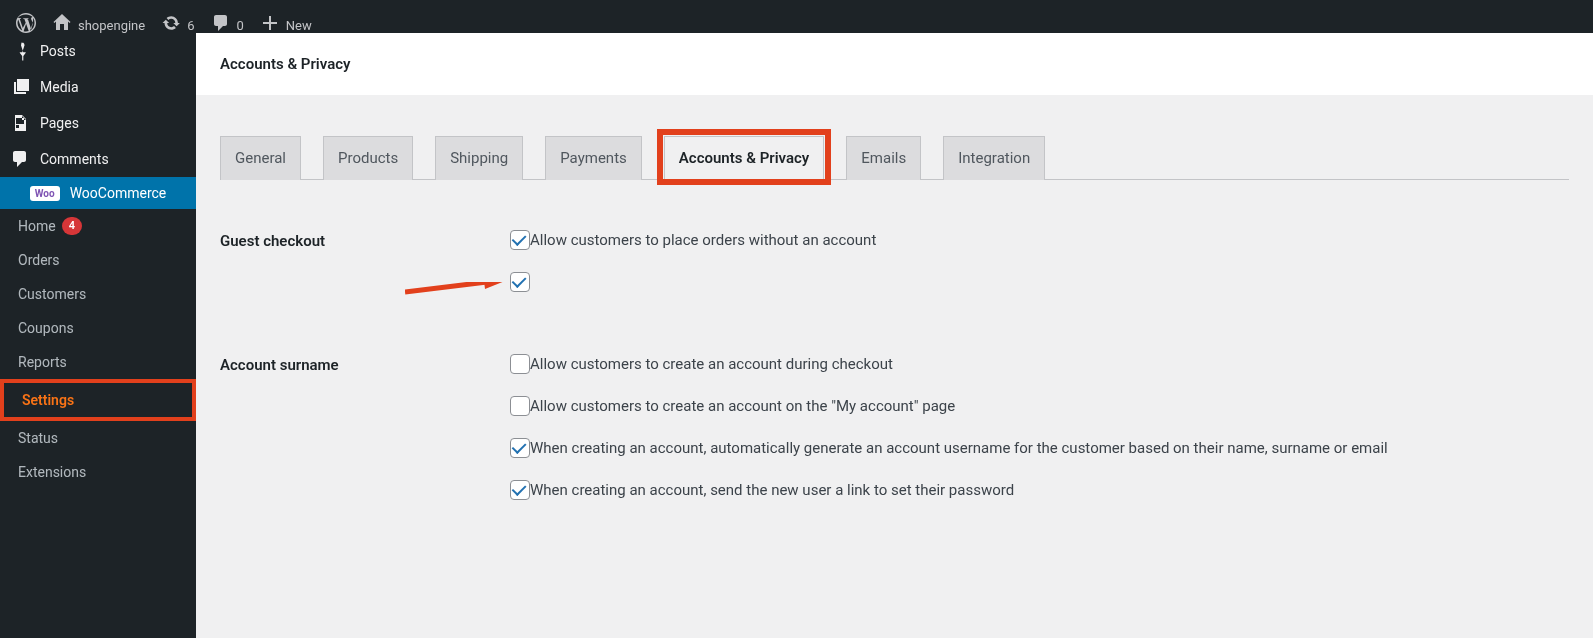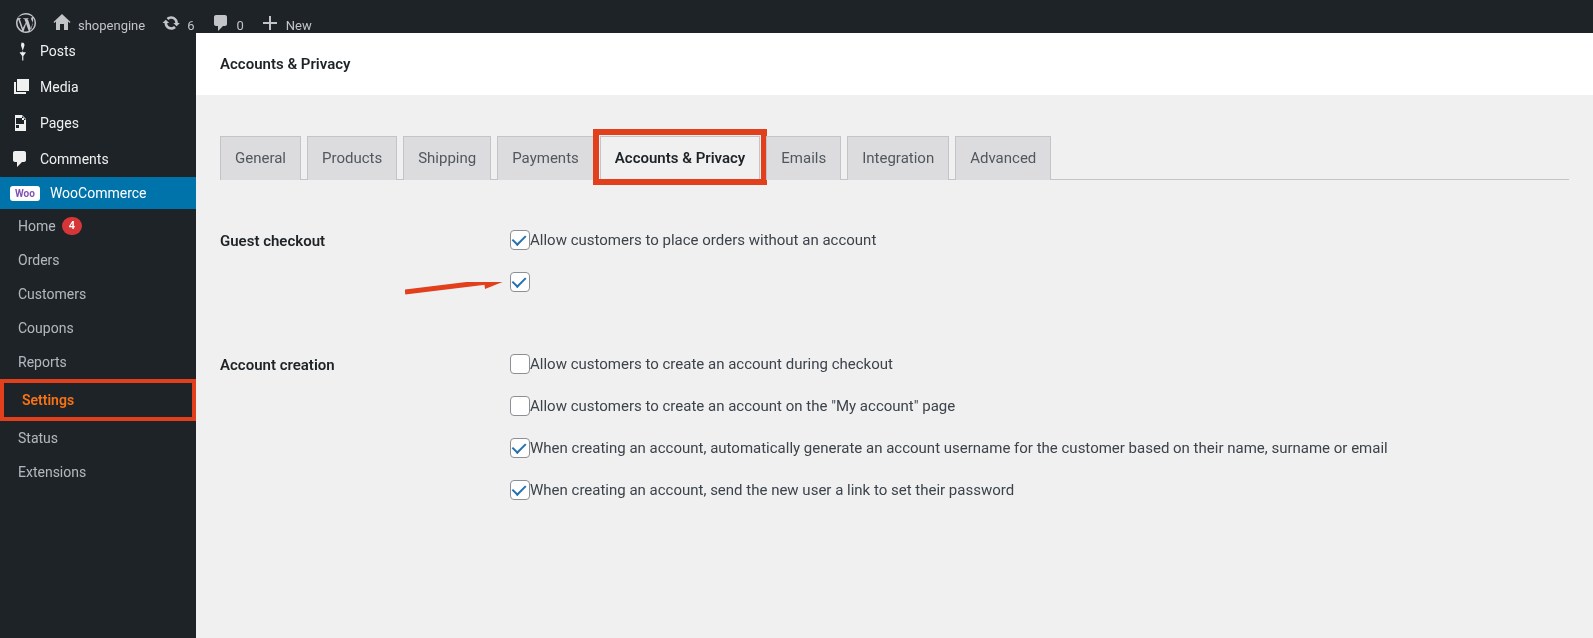--- a/index.html
+++ b/index.html
@@ -7,34 +7,34 @@
 
 
 .admin-bar { background: #1d2327; height: 33px; display: flex; align-items: center; padding: 0 8px; color: #c3c4c7; font-size: 13px; }
 .admin-bar-item { display: inline-flex; align-items: flex-end; padding: 0 8px; gap: 6px; height: 33px; cursor: pointer; }
 .wp-logo { width: 20px; height: 20px; display: inline-flex; align-items: center; justify-content: center; }
 .ab-icon { width: 20px; height: 20px; display: inline-flex; align-items: center; justify-content: center; }
 
 
 .sidebar { width: 196px; background: #1d2327; float: left; height: calc(638px - 33px); color: #c3c4c7; }
 .sidebar-item { display: flex; align-items: center; padding: 8px 10px; gap: 10px; cursor: pointer; font-size: 14px; color: #f0f0f1; }
-.sidebar-item.active { background: #0073aa; color: #fff; position: relative; }
+.sidebar-item.active { background: #0073aa; color: #fff; position: relative; justify-content: center; }
 .sidebar-item.active::after { content: ''; position: absolute; right: -8px; top: 50%; transform: translateY(-50%); border: 8px solid transparent; border-right-color: #f0f0f1; }
 .sidebar-icon { width: 20px; height: 20px; display: inline-flex; align-items: center; justify-content: center; fill: currentColor; }
 .sidebar-sub { padding: 8px 12px 8px 18px; cursor: pointer; font-size: 14px; color: rgba(240,246,252,0.7); line-height: 18px; display: flex; align-items: center; gap: 6px; }
 .sidebar-sub.current { font-weight: 600; color: #f97316; }
 .update-badge { background: #d63638; color: #fff; border-radius: 10px; padding: 1px 7px; font-size: 11px; font-weight: 600; line-height: 16px; display: inline-block; }
 .woo-badge { background: #fff; color: #7f54b3; font-weight: 700; font-size: 10px; padding: 2px 5px; border-radius: 3px; display: inline-flex; align-items: center; justify-content: center; }
 .settings-highlight { border: 4px solid #e2401c; }
 
 
 .main { margin-left: 196px; height: calc(638px - 33px); }
 .page-header { background: #fff; padding: 22px 24px; font-size: 15px; font-weight: 600; color: #1d2327; }
 .content { padding: 40px 24px 20px 24px; }
-.tabs { display: flex; gap: 6px; border-bottom: 1px solid #c3c4c7; }
+.tabs { display: flex; gap: 22px; border-bottom: 1px solid #c3c4c7; }
 .tab { background: #dcdcde; padding: 12px 14px; font-size: 15px; color: #50575e; cursor: pointer; border: 1px solid #c3c4c7; border-bottom: none; position: relative; top: 1px; }
 .tab.active { background: #f0f0f1; border-bottom: 1px solid #f0f0f1; font-weight: 600; color: #1d2327; }
 .tab-highlight { position: relative; }
 .tab-highlight::before { content: ''; position: absolute; inset: -8px -8px -6px -8px; border: 6px solid #e2401c; pointer-events: none; }
 
 .form-table { margin-top: 50px; }
 .form-row { display: flex; align-items: flex-start; margin-bottom: 20px; }
 .form-row.section-start { margin-top: 40px; }
 .form-label { width: 290px; font-size: 15px; font-weight: 600; color: #1d2327; padding-top: 2px; }
 .form-fields { flex: 1; }
@@ -159,21 +159,20 @@
 
   <div class="content">
     <div class="tabs">
       <div class="tab">General</div>
       <div class="tab">Products</div>
       <div class="tab">Shipping</div>
       <div class="tab">Payments</div>
       <div class="tab active tab-highlight">Accounts &amp; Privacy</div>
       <div class="tab">Emails</div>
       <div class="tab">Integration</div>
-      <div class="tab">Advanced</div>
     </div>
 
     <div class="form-table">
 
       <div class="form-row">
         <div class="form-label">Guest checkout</div>
         <div class="form-fields">
           <div class="checkbox-row">
             <span class="checkbox checked"></span>
             <span class="checkbox-label">Allow customers to place orders without an account</span>
@@ -182,21 +181,21 @@
             <svg class="arrow-annotation" viewBox="0 0 100 20">
               <line x1="0" y1="10" x2="82" y2="0" stroke="#e2401c" stroke-width="5"></line>
               <polygon points="100,-1 78,-9 80,7" fill="#e2401c"></polygon>
             </svg>
             <span class="checkbox checked"></span>
           </div>
         </div>
       </div>
 
       <div class="form-row section-start">
-        <div class="form-label">Account creation</div>
+        <div class="form-label">Account surname</div>
         <div class="form-fields">
           <div class="checkbox-row">
             <span class="checkbox"></span>
             <span class="checkbox-label">Allow customers to create an account during checkout</span>
           </div>
           <div class="checkbox-row">
             <span class="checkbox"></span>
             <span class="checkbox-label">Allow customers to create an account on the "My account" page</span>
           </div>
           <div class="checkbox-row">

